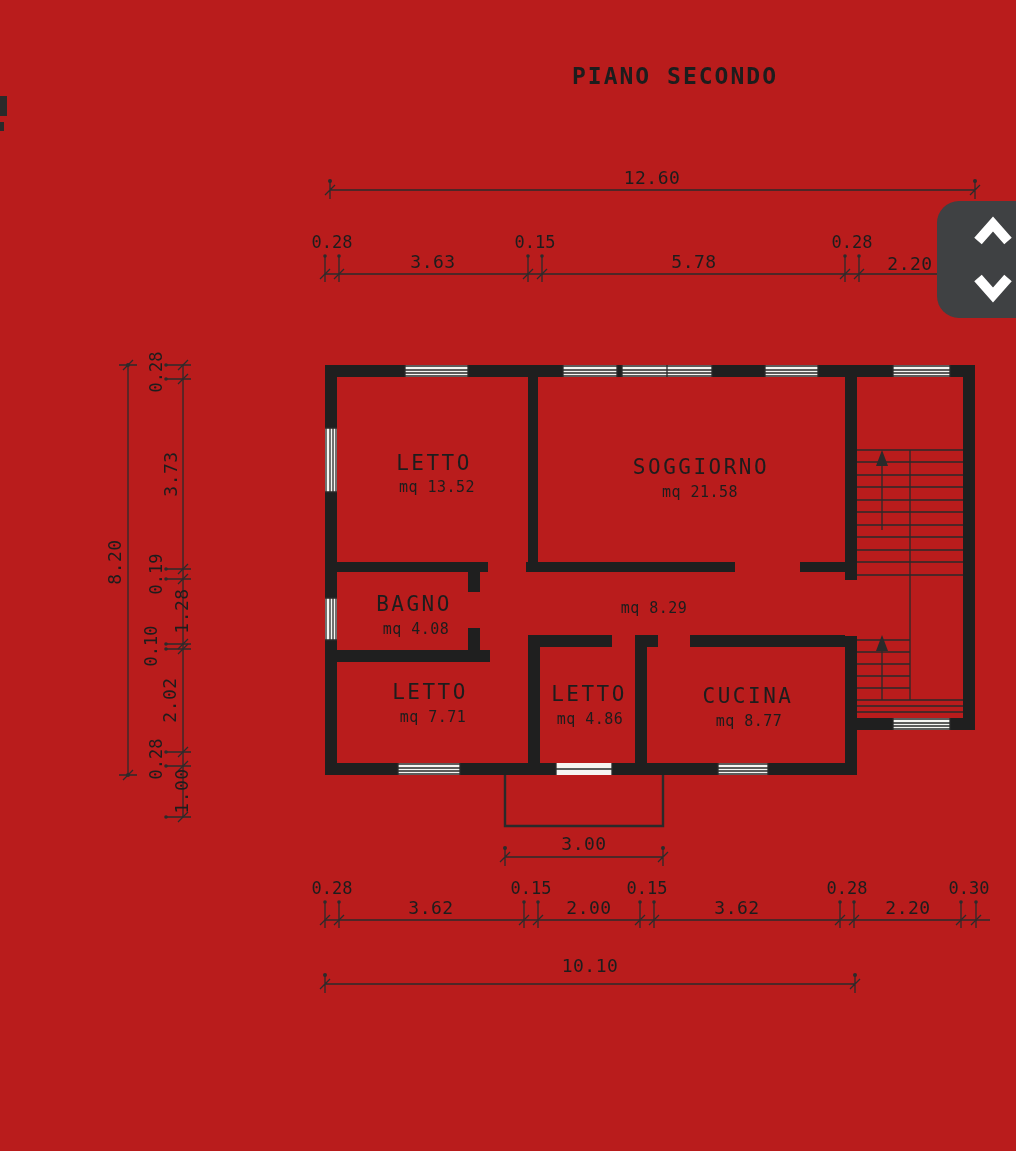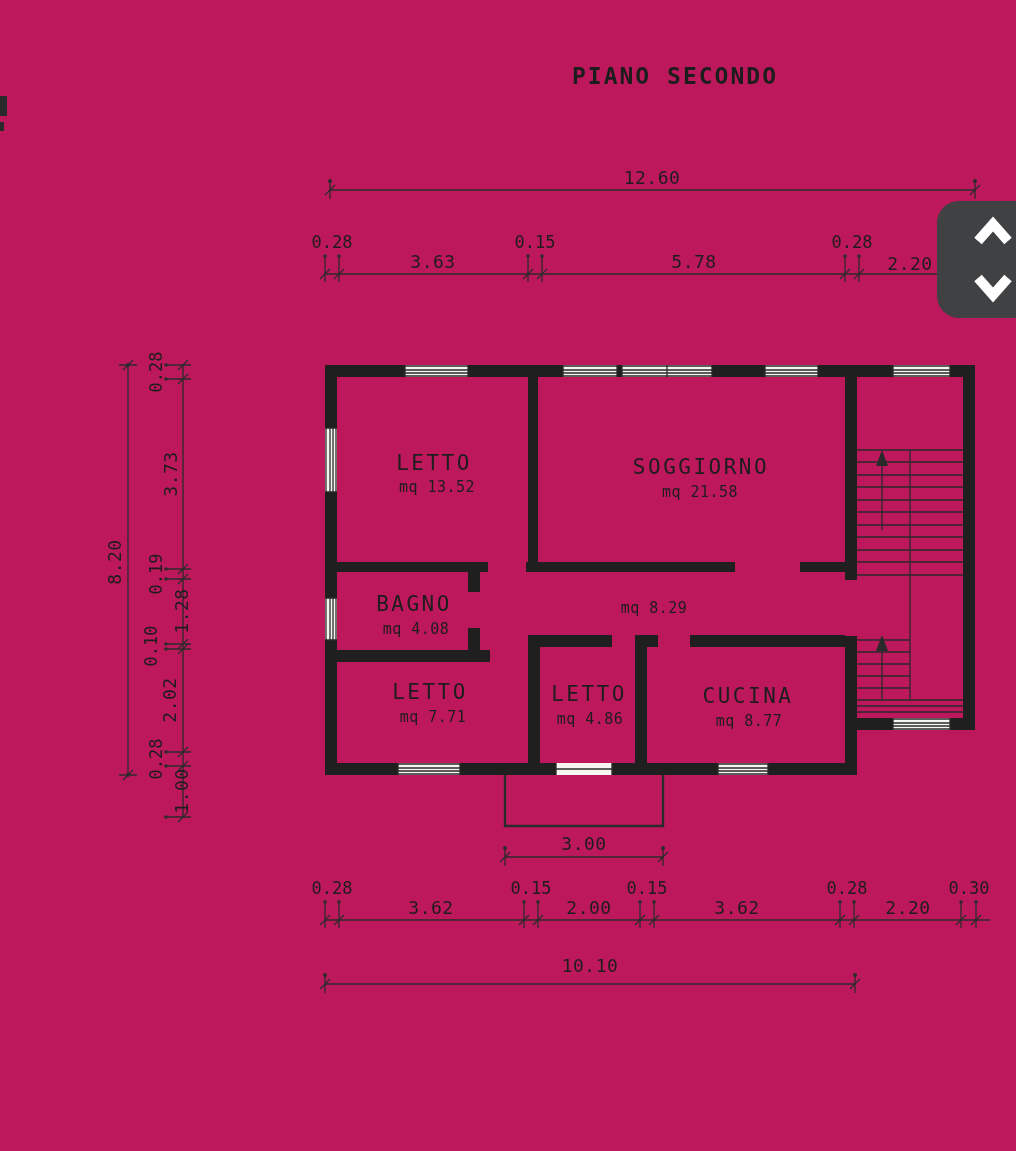--- a/index.html
+++ b/index.html
@@ -1,18 +1,18 @@
 <!DOCTYPE html>
 <html><head>
 <meta charset="utf-8">
 <style>
   html,body{margin:0;padding:0;background:#dcdcdc;}
   .page{
     position:relative;width:1016px;height:1151px;overflow:hidden;
-    background:#be185d;font-family:"DejaVu Sans Mono",monospace;
+    background:#b91c1c;font-family:"DejaVu Sans Mono",monospace;
   }
   svg{position:absolute;top:0;left:0;display:block;}
   svg text{fill:#1d1d1d;font-family:"DejaVu Sans Mono",monospace;}
   .t-title{font-size:23px;font-weight:700;letter-spacing:2px;}
   .t-room{font-size:21px;letter-spacing:2.5px;}
   .t-area{font-size:15px;letter-spacing:.5px;}
   .t-dim{font-size:18px;letter-spacing:.5px;}
   .t-dim-sm{font-size:17px;}
   .scroll-widget{
     position:absolute;left:937px;top:201px;width:112px;height:117px;

